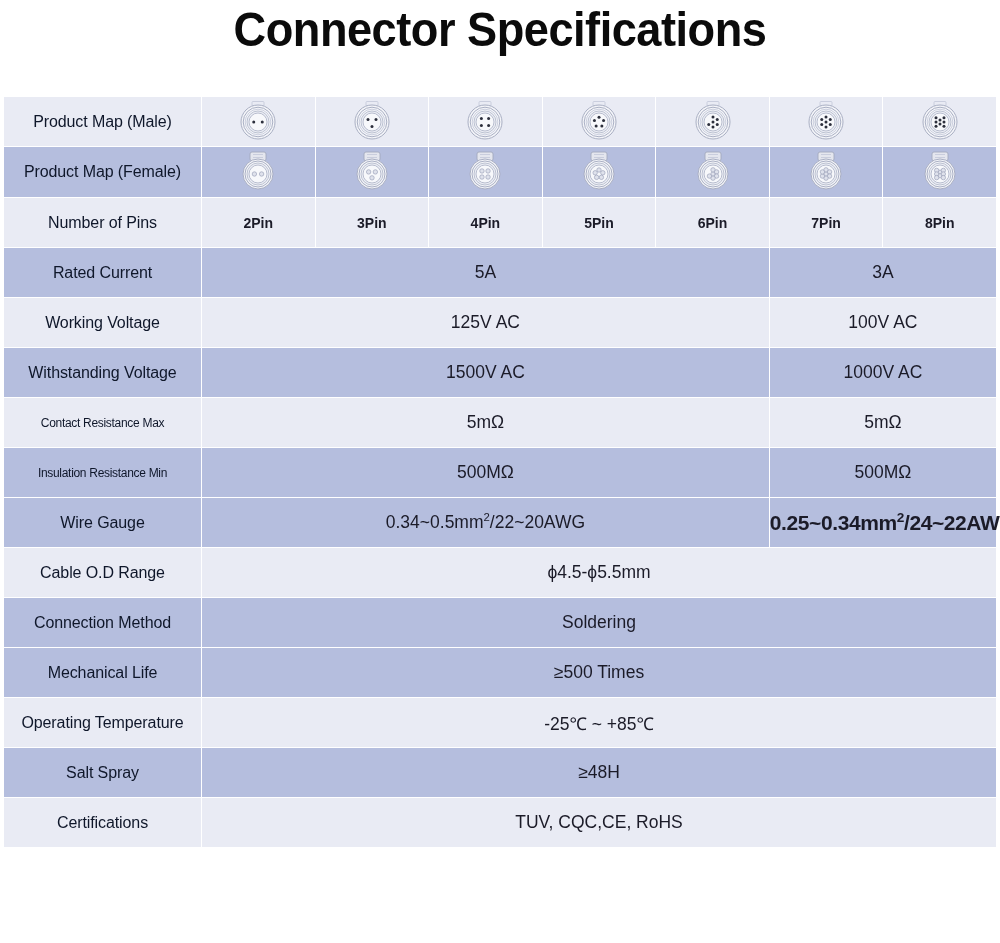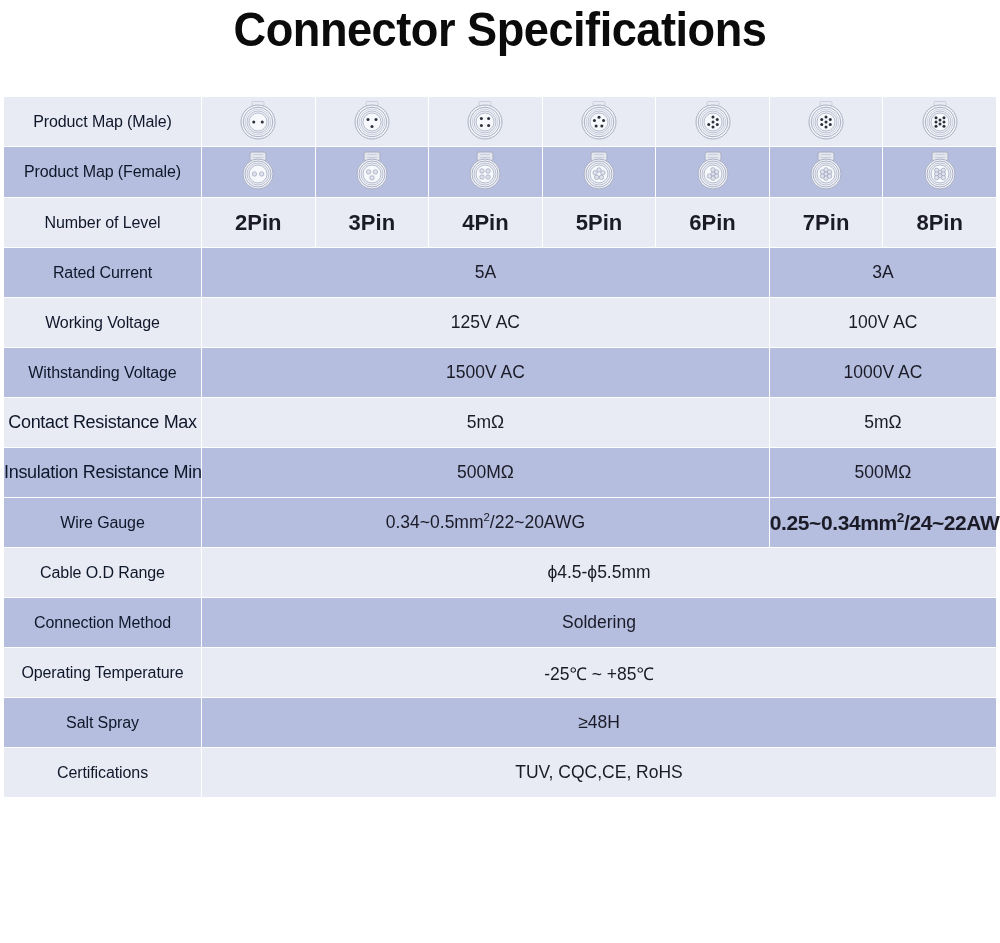--- a/index.html
+++ b/index.html
@@ -60,25 +60,25 @@
   tr.odd td { background: #e9ebf4; }
   tr.even td { background: #b5bede; }
 
   
   td.label {
     width: 197px;
     font-size: 16px;
     color: #0f172a;
     letter-spacing: -0.1px;
   }
-  td.label.small { font-size: 18px; letter-spacing: -0.3px; }
+  td.label.small { font-size: 12px; letter-spacing: -0.3px; }
 
   
   td.val { font-size: 17px; font-weight: 600; letter-spacing: -0.1px; }
-  td.pin { font-size: 22px; font-weight: bold; }
+  td.pin { font-size: 14px; font-weight: bold; }
   td.merged { font-size: 17.5px; font-weight: 400; }
   td.tight { font-size: 21px; font-weight: 600; letter-spacing: -0.4px; }
   td.img-cell { height: 50px; }
   td.img-cell.male { height: 49px; }
 
   sup { font-size: 0.65em; vertical-align: super; line-height: 0; }
 
   
   .conn {
     display: block;
@@ -319,21 +319,21 @@
               <circle class="socket" cx="30.36" cy="22.40" r="2.2"></circle>
               <circle class="socket" cx="30.36" cy="26.00" r="2.2"></circle>
               <circle class="socket" cx="30.36" cy="29.60" r="2.2"></circle>
               <circle class="socket" cx="23.64" cy="22.40" r="2.2"></circle>
               <circle class="socket" cx="23.64" cy="26.00" r="2.2"></circle>
               <circle class="socket" cx="23.64" cy="29.60" r="2.2"></circle>
   </svg>
           </td>
         </tr>
         <tr class="odd">
-          <td class="label">Number of Level</td>
+          <td class="label">Number of Pins</td>
           <td class="pin">2Pin</td>
           <td class="pin">3Pin</td>
           <td class="pin">4Pin</td>
           <td class="pin">5Pin</td>
           <td class="pin">6Pin</td>
           <td class="pin">7Pin</td>
           <td class="pin">8Pin</td>
         </tr>
         <tr class="even">
           <td class="label">Rated Current</td>
@@ -366,20 +366,24 @@
           <td colspan="2" class="tight">0.25~0.34mm<sup>2</sup>/24~22AWG</td>
         </tr>
         <tr class="odd">
           <td class="label">Cable O.D Range</td>
           <td colspan="7" class="merged">ϕ4.5-ϕ5.5mm</td>
         </tr>
         <tr class="even">
           <td class="label">Connection Method</td>
           <td colspan="7" class="merged">Soldering</td>
         </tr>
+        <tr class="even">
+          <td class="label">Mechanical Life</td>
+          <td colspan="7" class="merged">≥500 Times</td>
+        </tr>
         <tr class="odd">
           <td class="label">Operating Temperature</td>
           <td colspan="7" class="merged">-25℃ ~ +85℃</td>
         </tr>
         <tr class="even">
           <td class="label">Salt Spray</td>
           <td colspan="7" class="merged">≥48H</td>
         </tr>
         <tr class="odd">
           <td class="label">Certifications</td>

